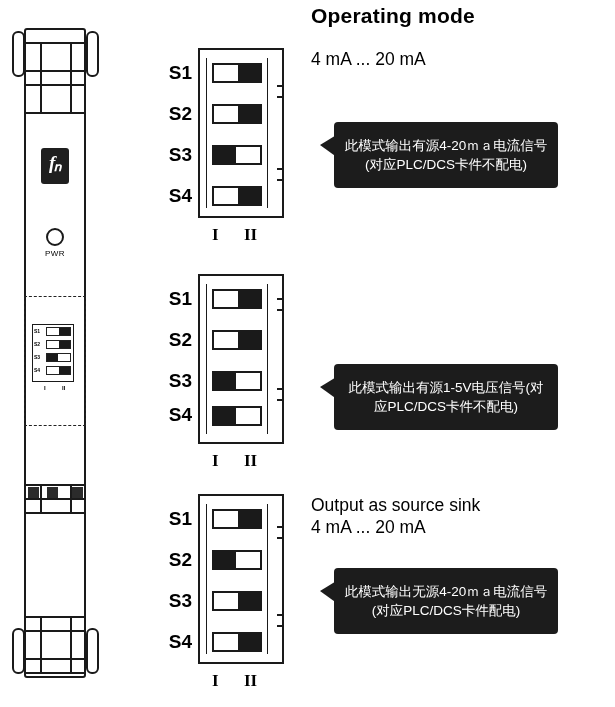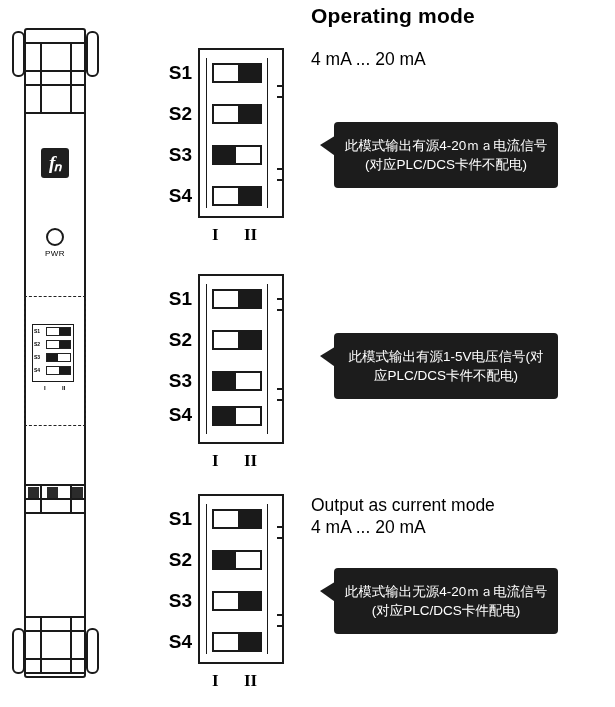--- a/index.html
+++ b/index.html
@@ -85,21 +85,21 @@
     width: 11px;
     height: 11px;
     background: #2b2b2b;
   }
 
   .logo-box {
     position: absolute;
     left: 31px;
     top: 120px;
     width: 28px;
-    height: 30px;
+    height: 36px;
     background: #1f1f1f;
     border-radius: 3px;
     color: #fff;
     font-family: "Liberation Serif", serif;
     font-size: 19px;
     font-weight: bold;
     font-style: italic;
     text-align: center;
     line-height: 30px;
     letter-spacing: -1px;
@@ -415,21 +415,21 @@
   <div class="sw-row pos-I" style="top:130px;">
       <span class="knob"></span>
     </div>
 </div>
 <div class="dip-foot" style="left:212px; top:451px;">I</div>
 <div class="dip-foot" style="left:244px; top:451px;">II</div>
 
 <div class="mode-title" style="top:274px;">
 </div>
 
-<div class="callout" style="left:320px; top:333px;">
+<div class="callout" style="left:320px; top:364px;">
   <div class="tail"></div>
   <div class="bubble">此模式输出有源1-5V电压信号(对应PLC/DCS卡件不配电)</div>
 </div>
 
 <div class="sw-label" style="left:160px; top:508px;">S1</div>
 <div class="sw-label" style="left:160px; top:549px;">S2</div>
 <div class="sw-label" style="left:160px; top:590px;">S3</div>
 <div class="sw-label" style="left:160px; top:631px;">S4</div>
 
 <div class="dip" style="left:198px; top:494px; height:170px;">
@@ -447,20 +447,20 @@
       <span class="knob"></span>
     </div>
   <div class="sw-row pos-II" style="top:136px;">
       <span class="knob"></span>
     </div>
 </div>
 <div class="dip-foot" style="left:212px; top:671px;">I</div>
 <div class="dip-foot" style="left:244px; top:671px;">II</div>
 
 <div class="mode-title" style="top:494px;">
-  <div>Output as current mode</div>
+  <div>Output as source sink</div>
   <div>4 mA ... 20 mA</div>
 </div>
 
 <div class="callout" style="left:320px; top:568px;">
   <div class="tail"></div>
   <div class="bubble">此模式输出无源4-20ｍａ电流信号(对应PLC/DCS卡件配电)</div>
 </div>
 
 </body></html>

